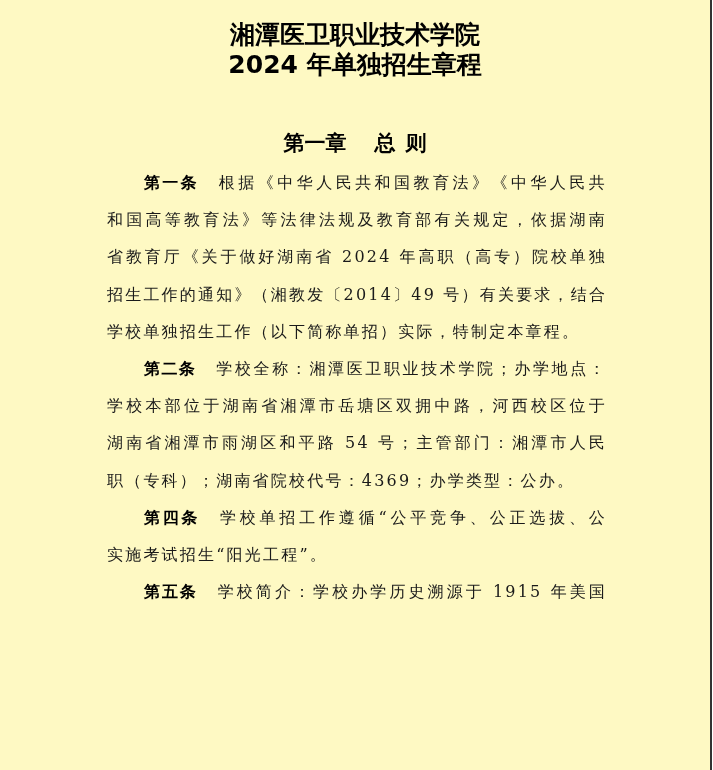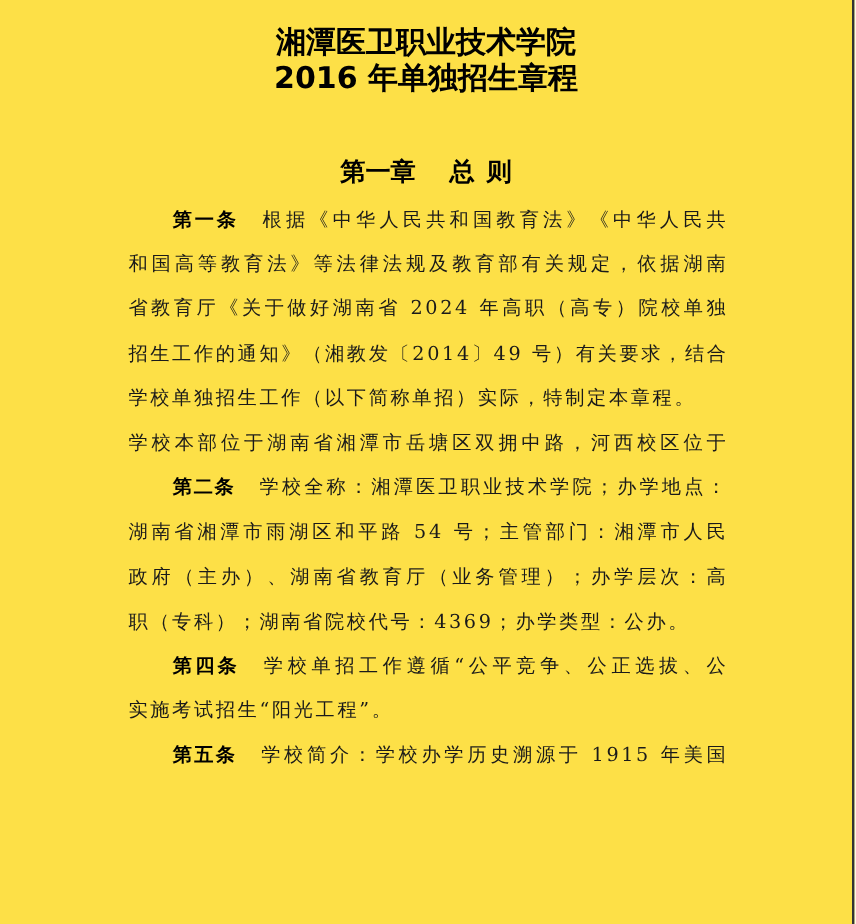--- a/index.html
+++ b/index.html
@@ -1,19 +1,19 @@
 <!DOCTYPE html>
 <html><head>
 <meta charset="utf-8">
 <style>
   html, body { margin: 0; padding: 0; background: #ffffff; }
   body { width: 713px; height: 770px; overflow: hidden; position: relative; }
   .page {
     position: absolute; left: 0; top: 0; width: 710px; height: 770px;
-    background: #fde047; border-right: 2px solid #333333;
+    background: #fef9c3; border-right: 2px solid #333333;
   }
   .title {
     position: absolute; left: 0; width: 710px; text-align: center;
     font-family: "DejaVu Sans", sans-serif; font-weight: bold; color: #000;
     font-size: 25px; letter-spacing: 0px; line-height: 30px;
   }
   .t1 { top: 20px; }
   .t2 { top: 50px; }
   .chapter {
     position: absolute; left: 0; width: 710px; top: 128px; text-align: center;
@@ -30,41 +30,40 @@
   .art { font-family: "DejaVu Sans", sans-serif; font-weight: bold; color: #000; letter-spacing: 1px; margin-right: 20px; }
   .line { display: block; white-space: nowrap; text-align-last: justify; }
   .line.last { text-align-last: left; }
   .line.first { padding-left: 37px; }
 </style>
 </head>
 <body>
 
 <div class="page">
   <div class="title t1">湘潭医卫职业技术学院</div>
-  <div class="title t2">2016 年单独招生章程</div>
+  <div class="title t2">2024 年单独招生章程</div>
 
   <div class="chapter">
     <span>第一章</span><span class="gap"></span><span>总</span><span class="gap2"></span><span>则</span>
   </div>
 
   <div class="body">
 
     <div>
       <span class="line first"><span class="art">第一条</span><span>根据《中华人民共和国教育法》《中华人民共</span></span>
       <span class="line">和国高等教育法》等法律法规及教育部有关规定，依据湖南</span>
       <span class="line">省教育厅《关于做好湖南省 2024 年高职（高专）院校单独</span>
       <span class="line">招生工作的通知》（湘教发〔2014〕49 号）有关要求，结合</span>
       <span class="line last">学校单独招生工作（以下简称单招）实际，特制定本章程。</span>
     </div>
 
     <div>
+      <span class="line first"><span class="art">第二条</span><span>学校全称：湘潭医卫职业技术学院；办学地点：</span></span>
       <span class="line">学校本部位于湖南省湘潭市岳塘区双拥中路，河西校区位于</span>
-      <span class="line first"><span class="art">第二条</span><span>学校全称：湘潭医卫职业技术学院；办学地点：</span></span>
       <span class="line">湖南省湘潭市雨湖区和平路 54 号；主管部门：湘潭市人民</span>
-      <span class="line">政府（主办）、湖南省教育厅（业务管理）；办学层次：高</span>
       <span class="line last">职（专科）；湖南省院校代号：4369；办学类型：公办。</span>
     </div>
 
     <div>
     </div>
 
     <div>
       <span class="line first"><span class="art">第四条</span><span>学校单招工作遵循“公平竞争、公正选拔、公</span></span>
       <span class="line last">实施考试招生“阳光工程”。</span>
     </div>

